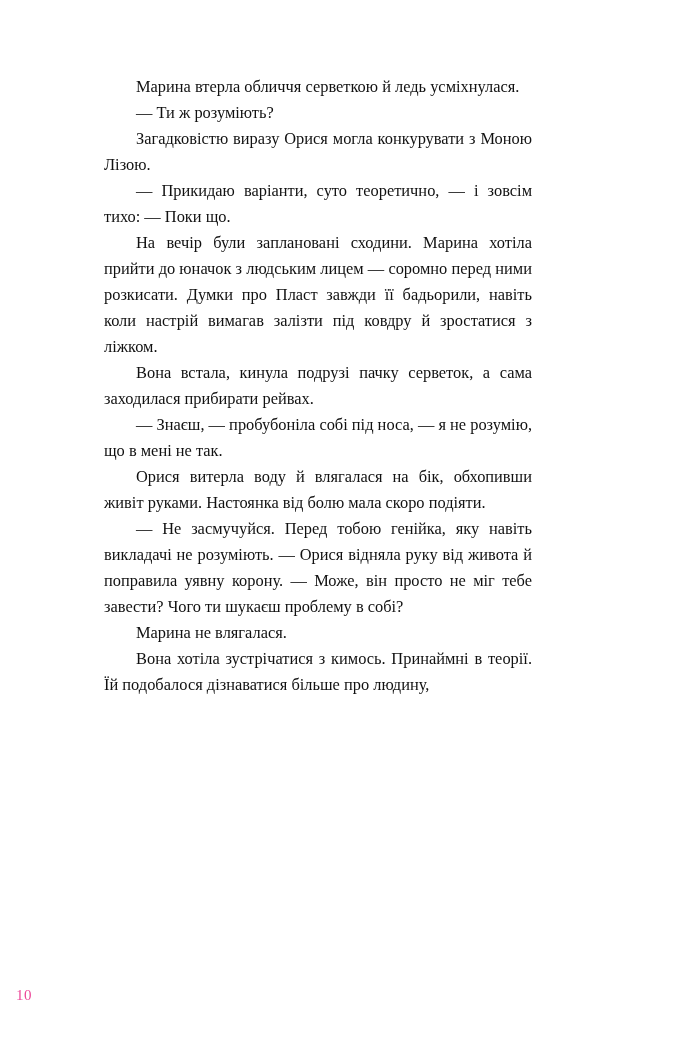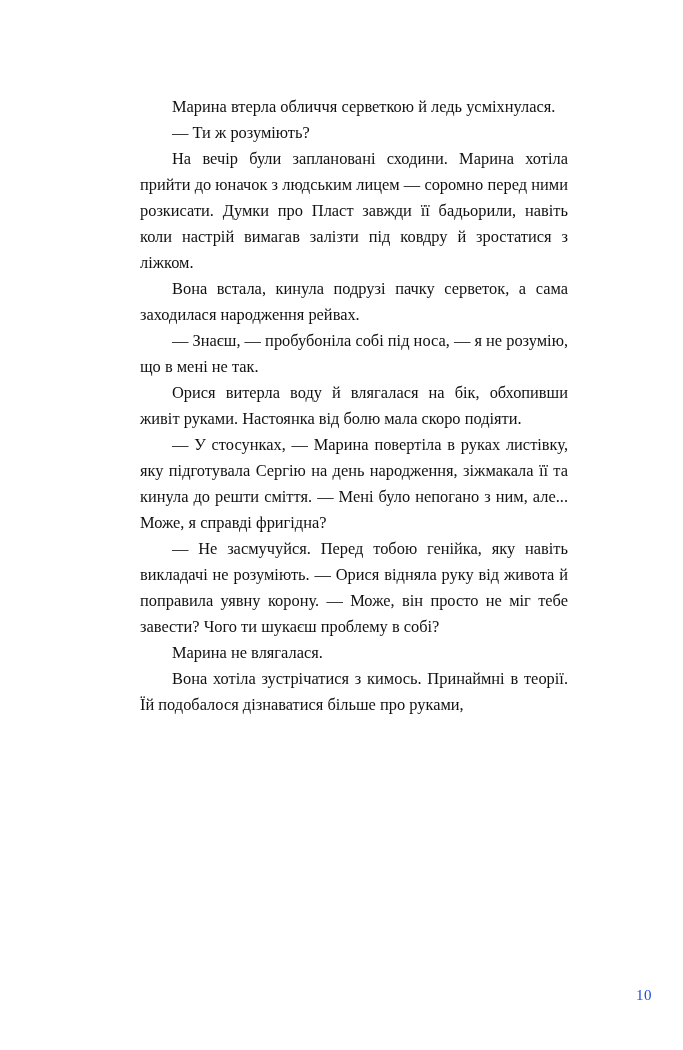--- a/index.html
+++ b/index.html
@@ -12,56 +12,56 @@
     height: 1050px;
     position: relative;
     font-family: "Liberation Serif", "DejaVu Serif", serif;
     color: #111111;
     overflow: hidden;
   }
   .page {
     box-sizing: border-box;
     width: 616px;
     height: 1050px;
-    padding: 94px 84px 0 104px;
+    padding: 74px 84px 0 104px;
     position: relative;
-    margin-left: 36px;
   }
   .body-text {
     font-size: 16.4px;
     line-height: 1.585;
     text-align: justify;
     text-justify: inter-word;
     hyphens: manual;
   }
   .body-text p {
     margin: 0;
     text-indent: 32px;
   }
   .folio {
     position: absolute;
-    left: 0;
+    left: 16px;
     right: 0;
     bottom: 46px;
-    text-align: right;
+    text-align: left;
     font-size: 15px;
     letter-spacing: 0.5px;
-    color: #1d4ed8;
+    color: #ec4899;
   }
 </style>
 </head>
 <body>
 
 <div class="page">
   <div class="body-text">
     <p>Марина втерла обличчя серветкою й ледь усміх­нулася.</p>
     <p>— Ти ж розуміють?</p>
+    <p>Загадковістю виразу Орися могла конкурувати з Моною Лізою.</p>
+    <p>— Прикидаю варіанти, суто теоретично, — і зовсім тихо: — Поки що.</p>
     <p>На вечір були заплановані сходини. Марина хоті­ла прийти до юначок з людським лицем — соромно перед ними розкисати. Думки про Пласт завжди її бадьорили, навіть коли настрій вимагав залізти під ковдру й зростатися з ліжком.</p>
-    <p>Вона встала, кинула подрузі пачку серветок, а сама заходилася народження рейвах.</p>
+    <p>Вона встала, кинула подрузі пачку серветок, а сама заходилася прибирати рейвах.</p>
     <p>— Знаєш, — пробубоніла собі під носа, — я не розу­мію, що в мені не так.</p>
     <p>Орися витерла воду й влягалася на бік, обхопивши живіт руками. Настоянка від болю мала скоро подіяти.</p>
-    <p>— У стосунках, — Марина повертіла в руках лис­тівку, яку підготувала Сергію на день народження, зіжмакала її та кинула до решти сміття. — Мені було непогано з ним, але... Може, я справді фригідна?</p>
     <p>— Не засмучуйся. Перед тобою генійка, яку навіть викладачі не розуміють. — Орися відняла руку від живота й поправила уявну корону. — Може, він просто не міг тебе завести? Чого ти шукаєш проблему в собі?</p>
     <p>Марина не влягалася.</p>
-    <p>Вона хотіла зустрічатися з кимось. Принаймні в теорії. Їй подобалося дізнаватися більше про руками,</p>
+    <p>Вона хотіла зустрічатися з кимось. Принаймні в теорії. Їй подобалося дізнаватися більше про людину,</p>
   </div>
   <div class="folio">10</div>
 </div>
 
 </body></html>

